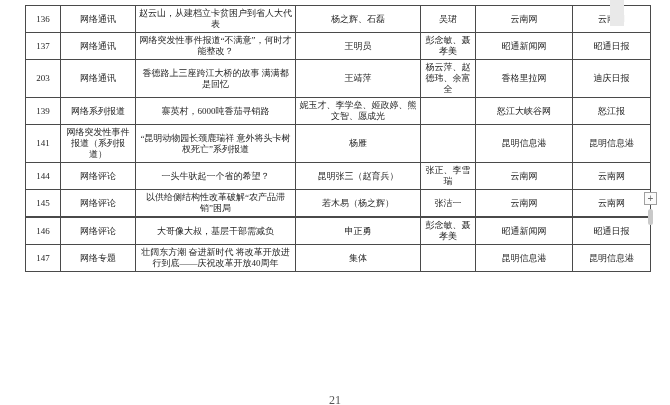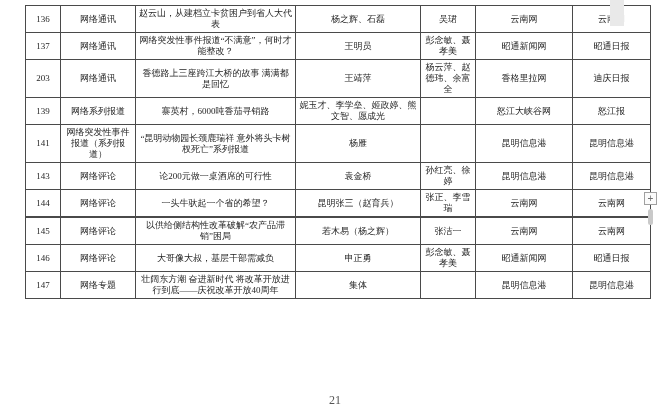--- a/index.html
+++ b/index.html
@@ -97,29 +97,20 @@
       <tr>
         <td>141</td>
         <td>网络突发性事件报道（系列报道）</td>
         <td>“昆明动物园长颈鹿瑞祥 意外将头卡树杈死亡”系列报道</td>
         <td>杨雁</td>
         <td></td>
         <td>昆明信息港</td>
         <td>昆明信息港</td>
       </tr>
       <tr>
-        <td>143</td>
-        <td>网络评论</td>
-        <td>论200元做一桌酒席的可行性</td>
-        <td>袁金桥</td>
-        <td>孙红亮、徐婷</td>
-        <td>昆明信息港</td>
-        <td>昆明信息港</td>
-      </tr>
-      <tr>
         <td>144</td>
         <td>网络评论</td>
         <td>一头牛驮起一个省的希望？</td>
         <td>昆明张三（赵育兵）</td>
         <td>张正、李雪瑞</td>
         <td>云南网</td>
         <td>云南网</td>
       </tr>
       <tr>
         <td>145</td>

